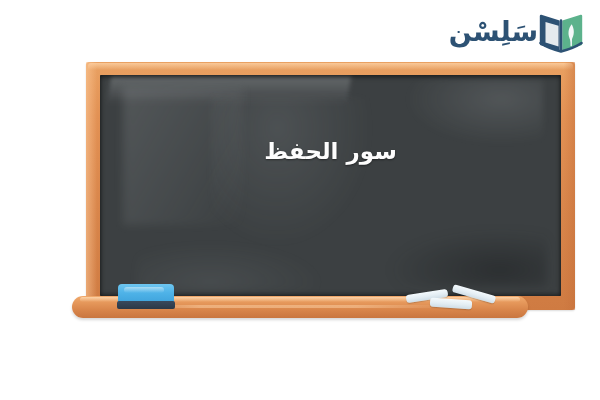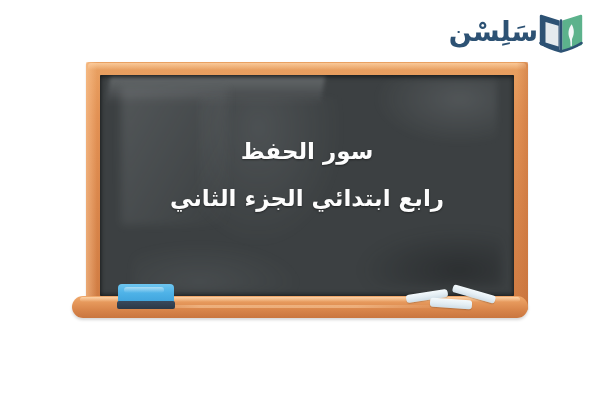--- a/index.html
+++ b/index.html
@@ -40,21 +40,21 @@
     width: 46px;
     height: 44px;
     display: block;
   }
 
   
   #chalkboard {
     position: absolute;
     left: 86px;
     top: 62px;
-    width: 442px;
+    width: 489px;
     height: 248px;
   }
 
   
   #board-frame {
     position: absolute;
     inset: 0;
     border-radius: 3px;
     background:
       linear-gradient(180deg,
@@ -335,21 +335,20 @@
   <div id="board-surface">
     <div class="smudge" id="smudge-a"></div>
     <div class="smudge" id="smudge-b"></div>
     <div class="smudge" id="smudge-c"></div>
     <div class="smudge" id="smudge-d"></div>
     <div class="smudge" id="smudge-e"></div>
     <div class="smudge" id="smudge-f"></div>
 
     <div id="board-text">
       <div id="board-title-line">سور الحفظ</div>
-      <div id="board-subtitle-line">رابع ابتدائي الجزء الثاني</div>
     </div>
   </div>
 </div>
 
 <div id="board-ledge">
   <div id="board-ledge-top-edge"></div>
   <div id="board-ledge-grain"></div>
 </div>
 
 <div id="eraser">

